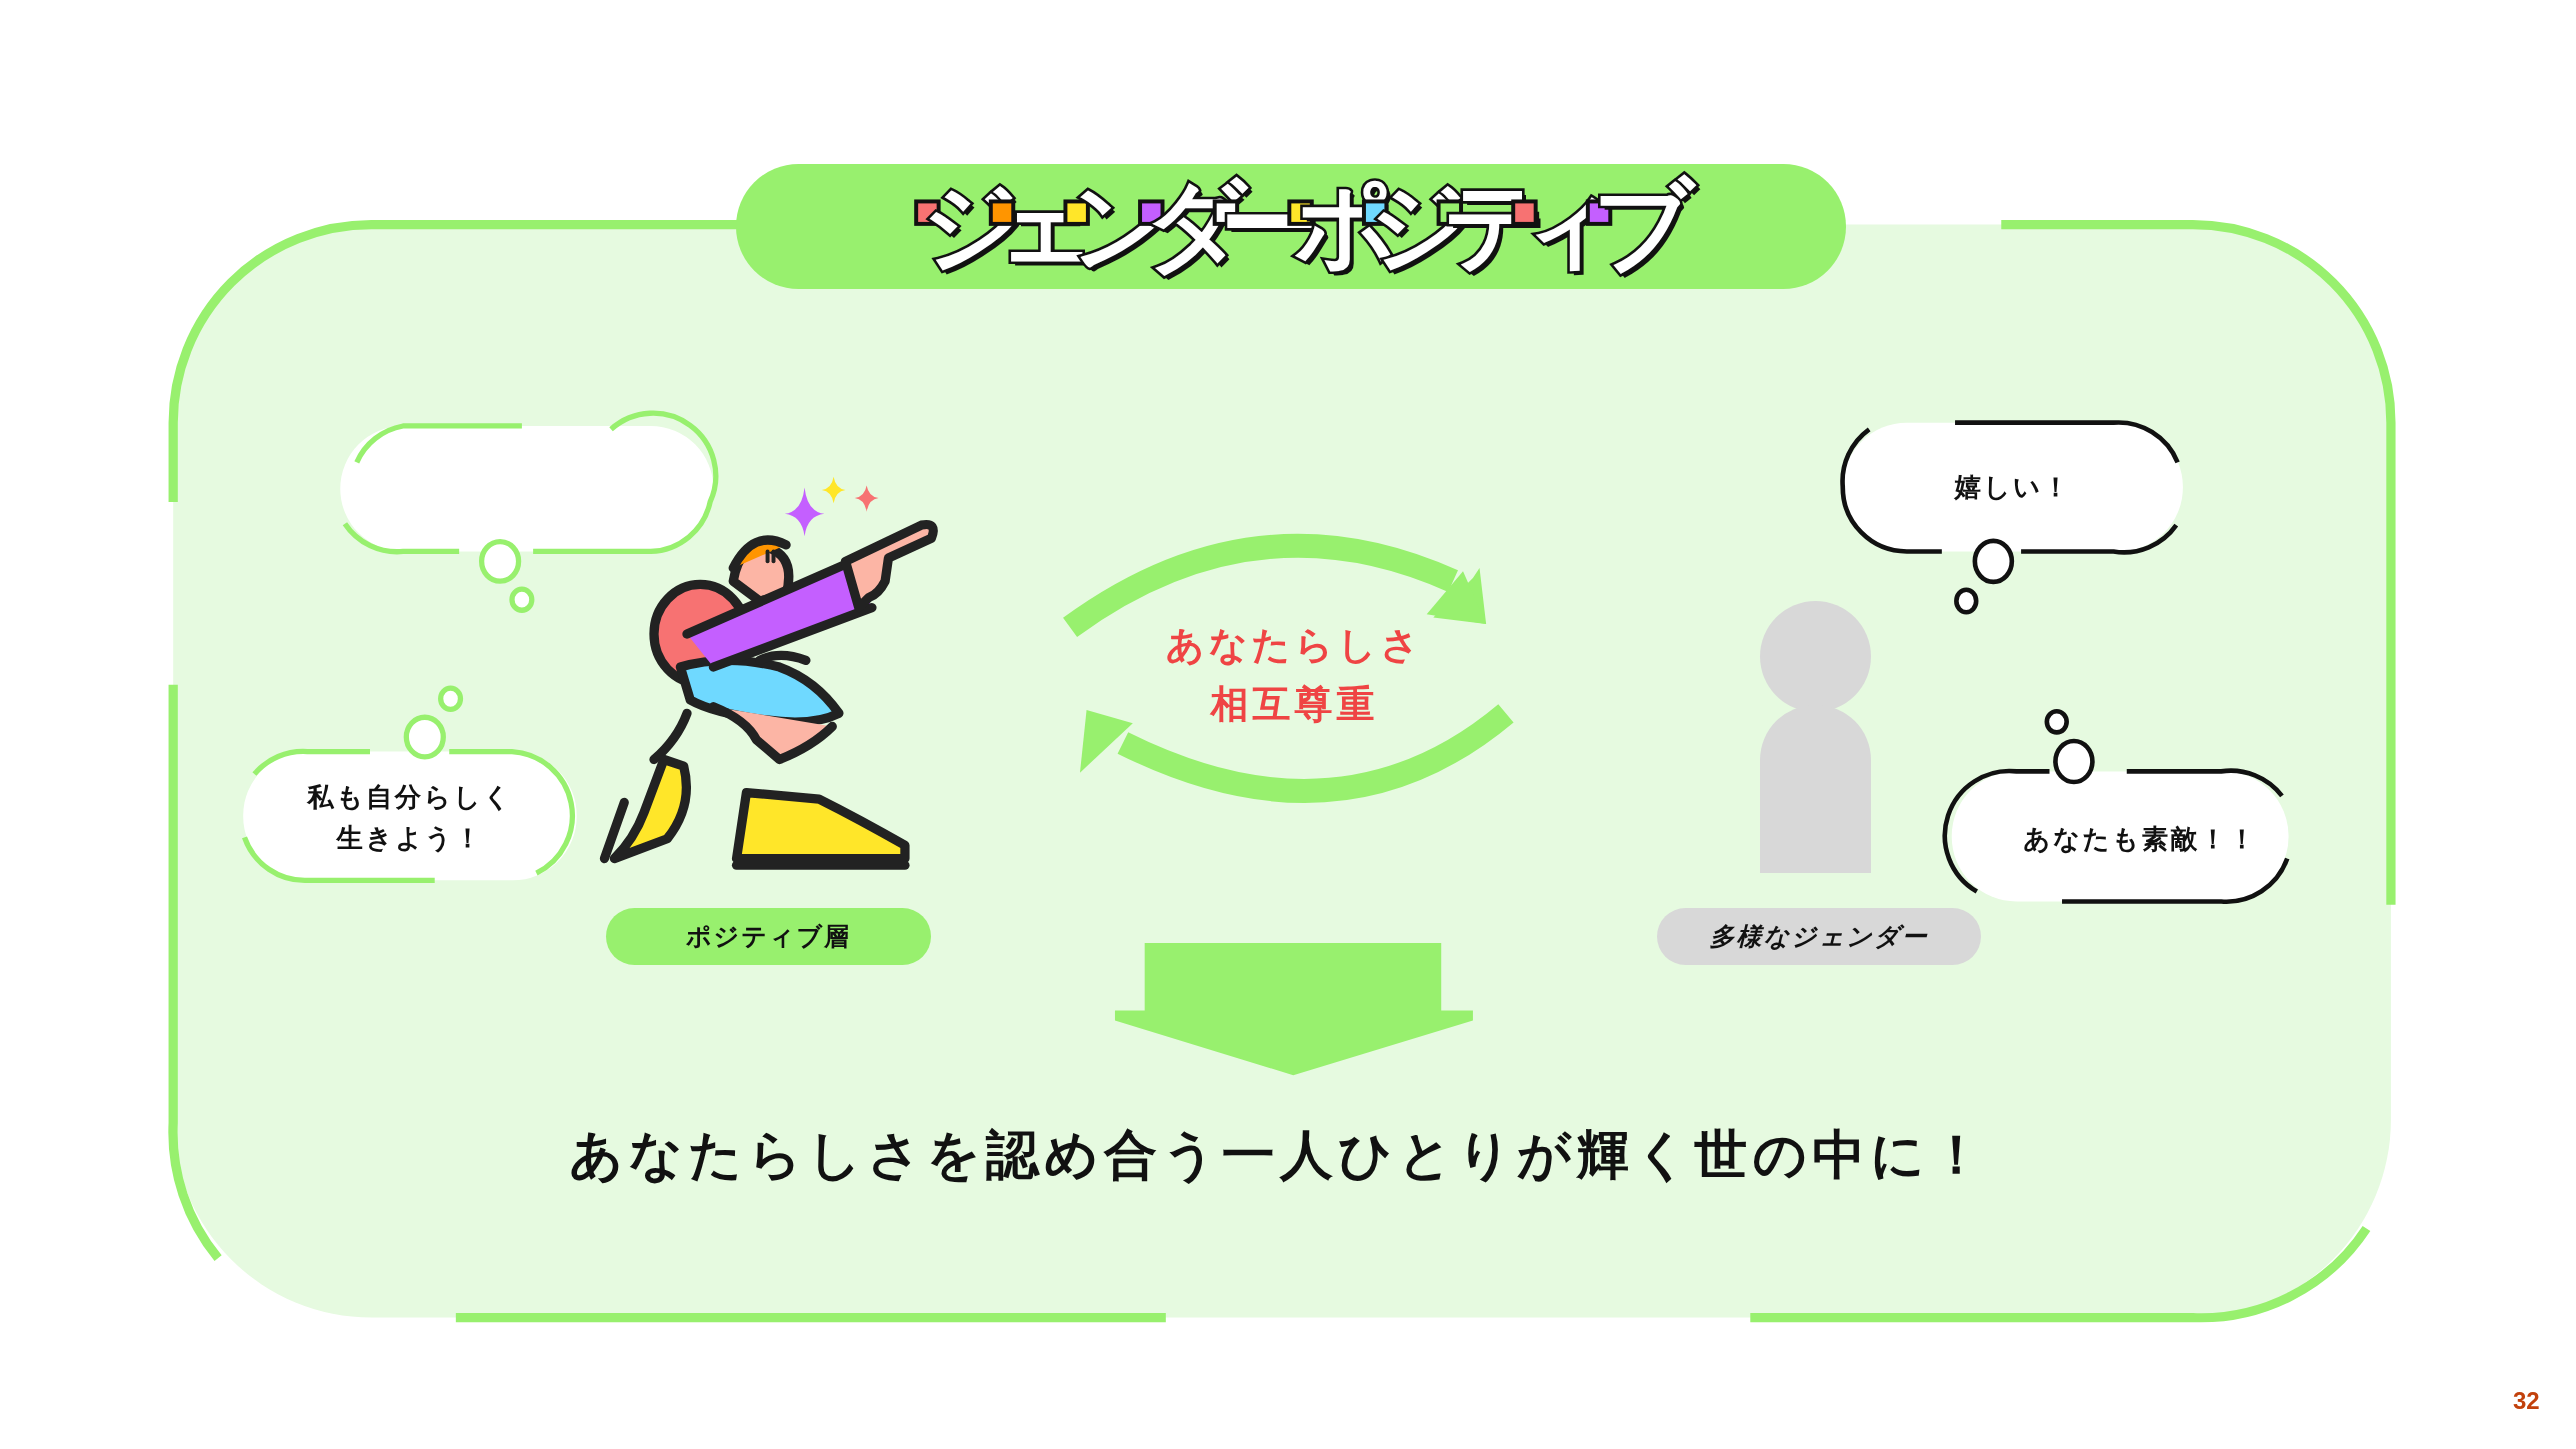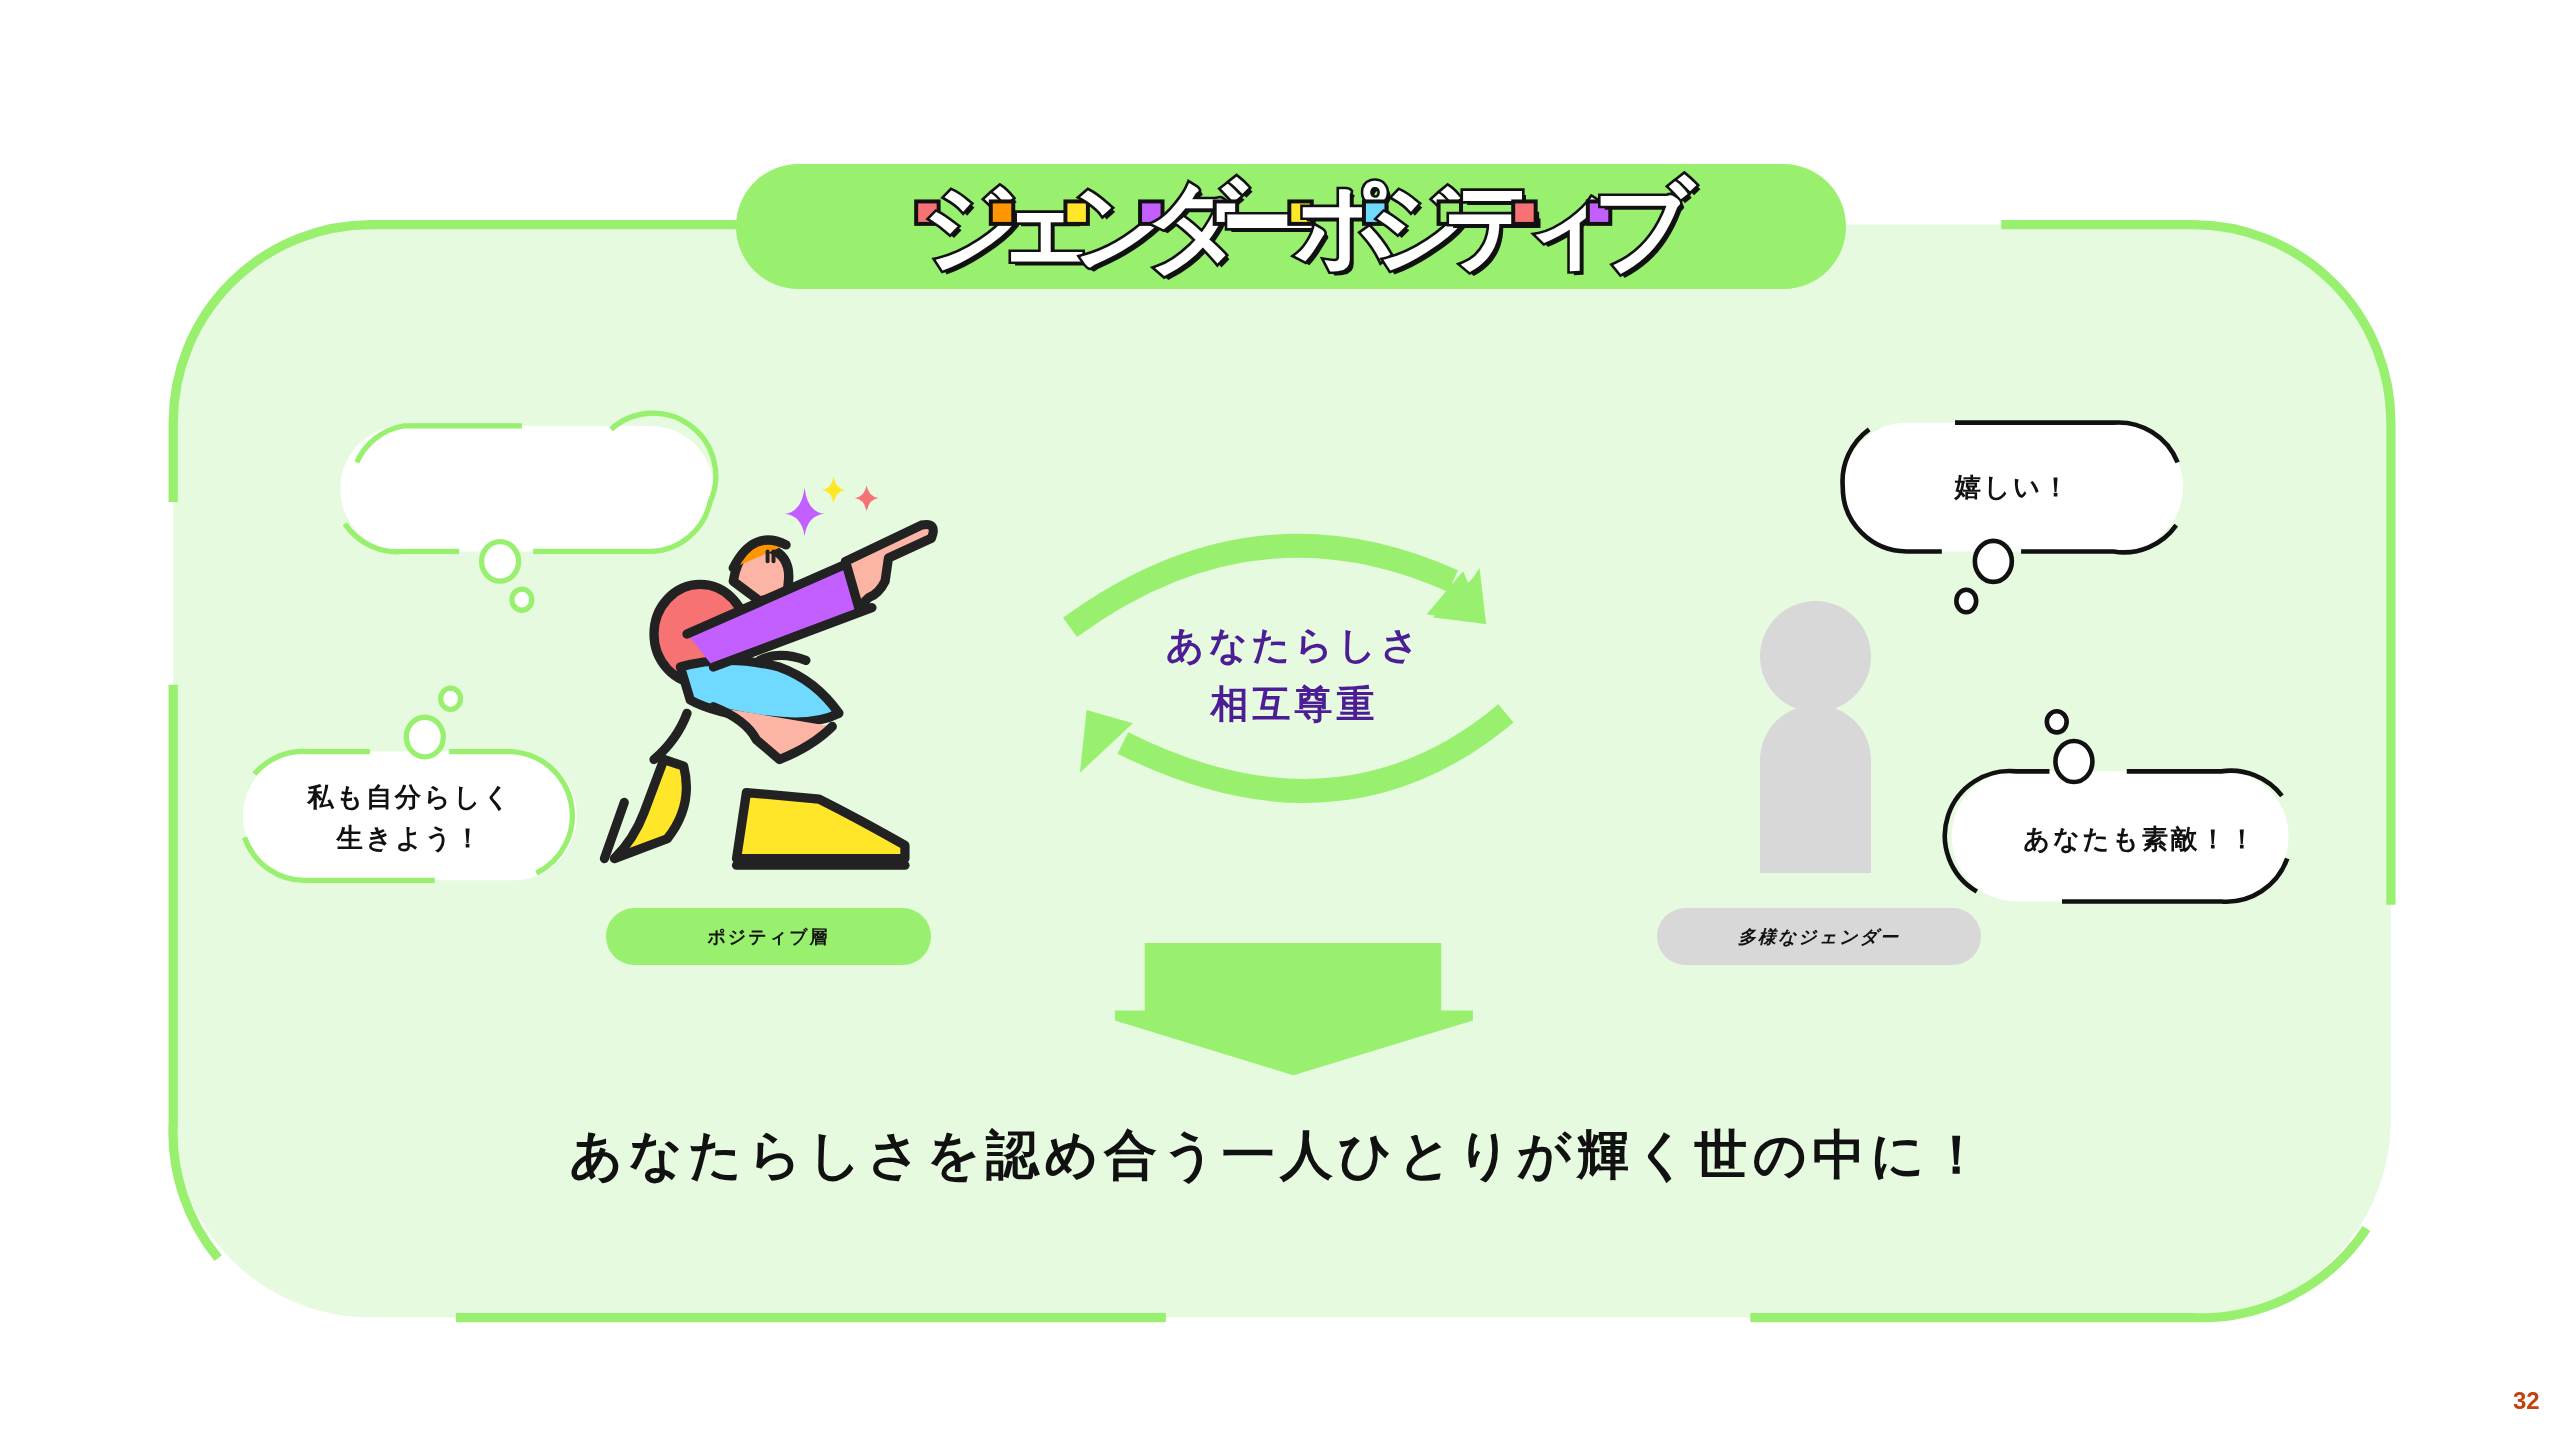--- a/index.html
+++ b/index.html
@@ -10,25 +10,25 @@
     color: #111111;
   }
   .abs { position: absolute; }
   svg.layer { position: absolute; left: 0; top: 0; }
   .bubble-text {
     position: absolute; text-align: center; font-weight: bold;
     font-size: 26.4px; line-height: 41px; letter-spacing: 2.6px; color: #111;
   }
   .center-text {
     position: absolute; text-align: center; font-weight: bold;
-    font-size: 38px; line-height: 59px; letter-spacing: 4px; color: #4c1d95;
+    font-size: 38px; line-height: 59px; letter-spacing: 4px; color: #ef4444;
   }
   .pill-label {
     position: absolute; display: flex; align-items: center; justify-content: center;
-    border-radius: 29px; font-weight: bold; font-size: 18px; letter-spacing: 2px; color: #111;
+    border-radius: 29px; font-weight: bold; font-size: 25px; letter-spacing: 2px; color: #111;
   }
   .headline {
     position: absolute; left: 0; width: 2576px; text-align: center;
     font-weight: bold; font-size: 53px; letter-spacing: 5.3px; color: #111;
   }
   .page-num {
     position: absolute; font-family: "Liberation Sans", sans-serif; font-weight: bold;
     font-size: 24px; color: #c2410c;
   }
   .title-text {

